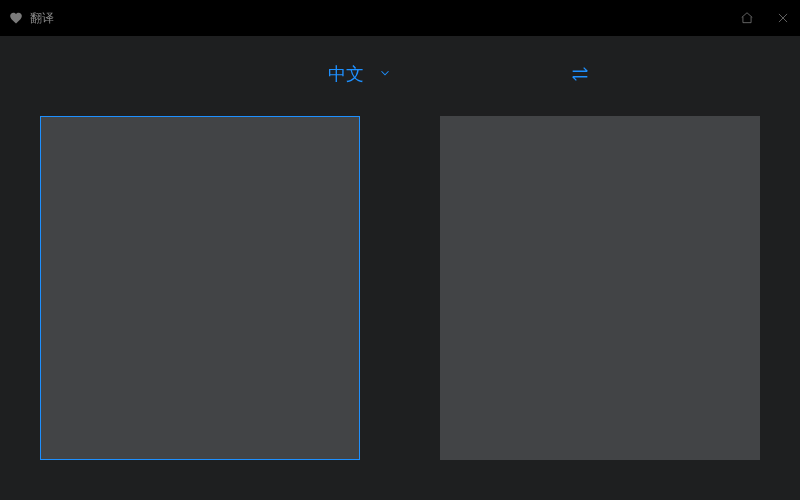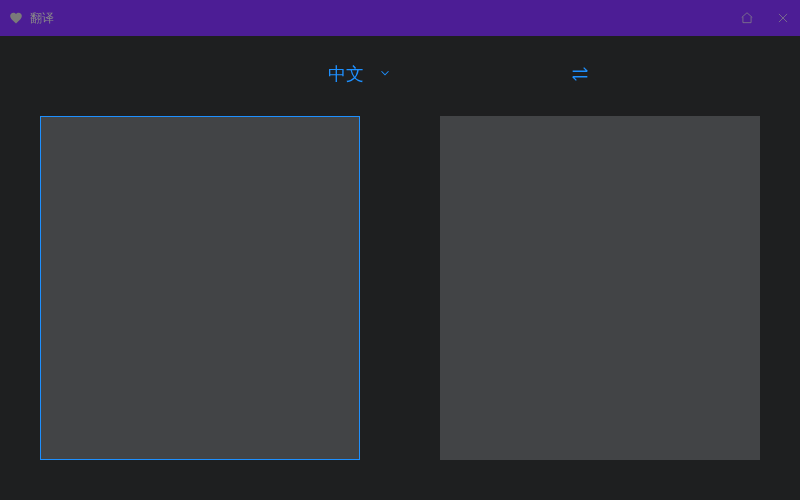--- a/index.html
+++ b/index.html
@@ -11,21 +11,21 @@
     body {
       width: 800px;
       height: 500px;
       background: #1e1f20;
       font-family: "Microsoft YaHei", "PingFang SC", sans-serif;
       overflow: hidden;
     }
     
     .titlebar {
       height: 36px;
-      background: #4c1d95;
+      background: #000000;
       display: flex;
       align-items: center;
       padding: 0 8px;
     }
     
     .titlebar-left {
       display: flex;
       align-items: center;
       gap: 6px;
       flex: 1;

